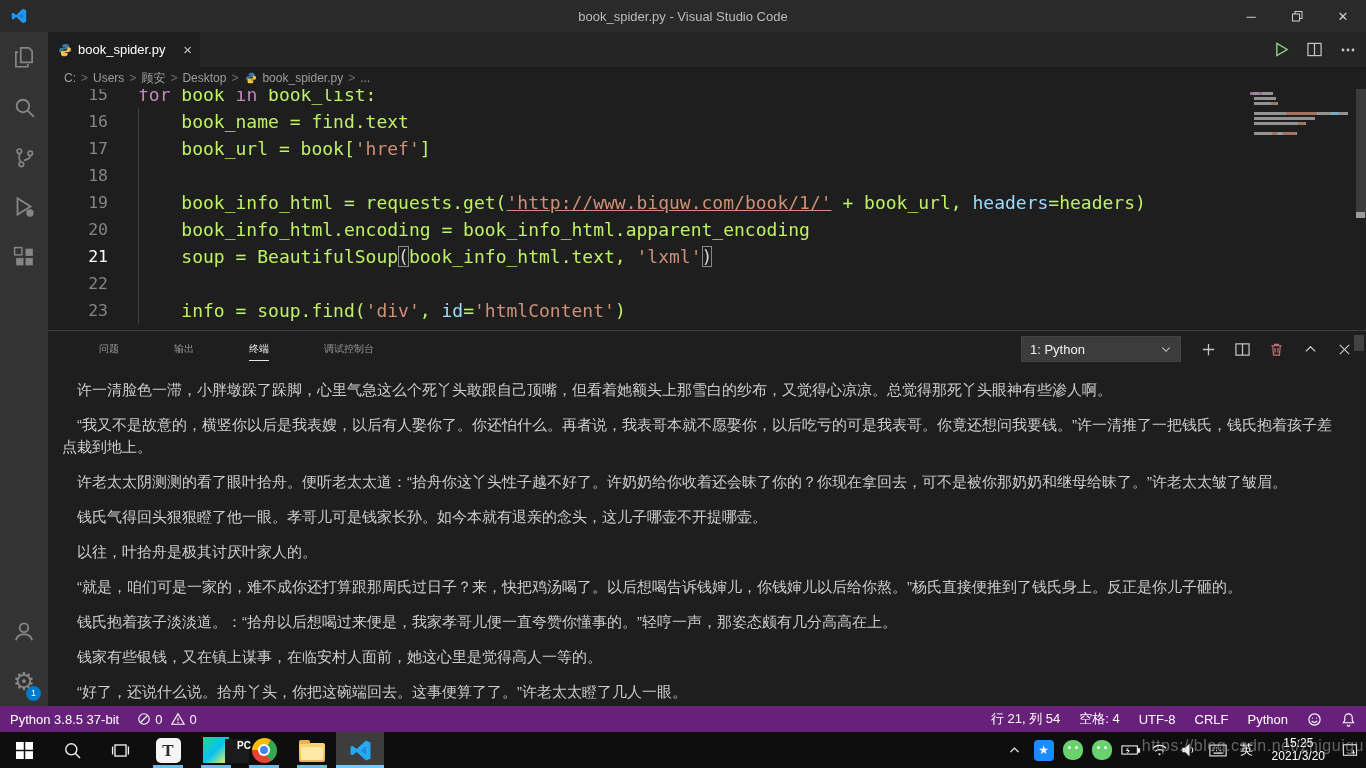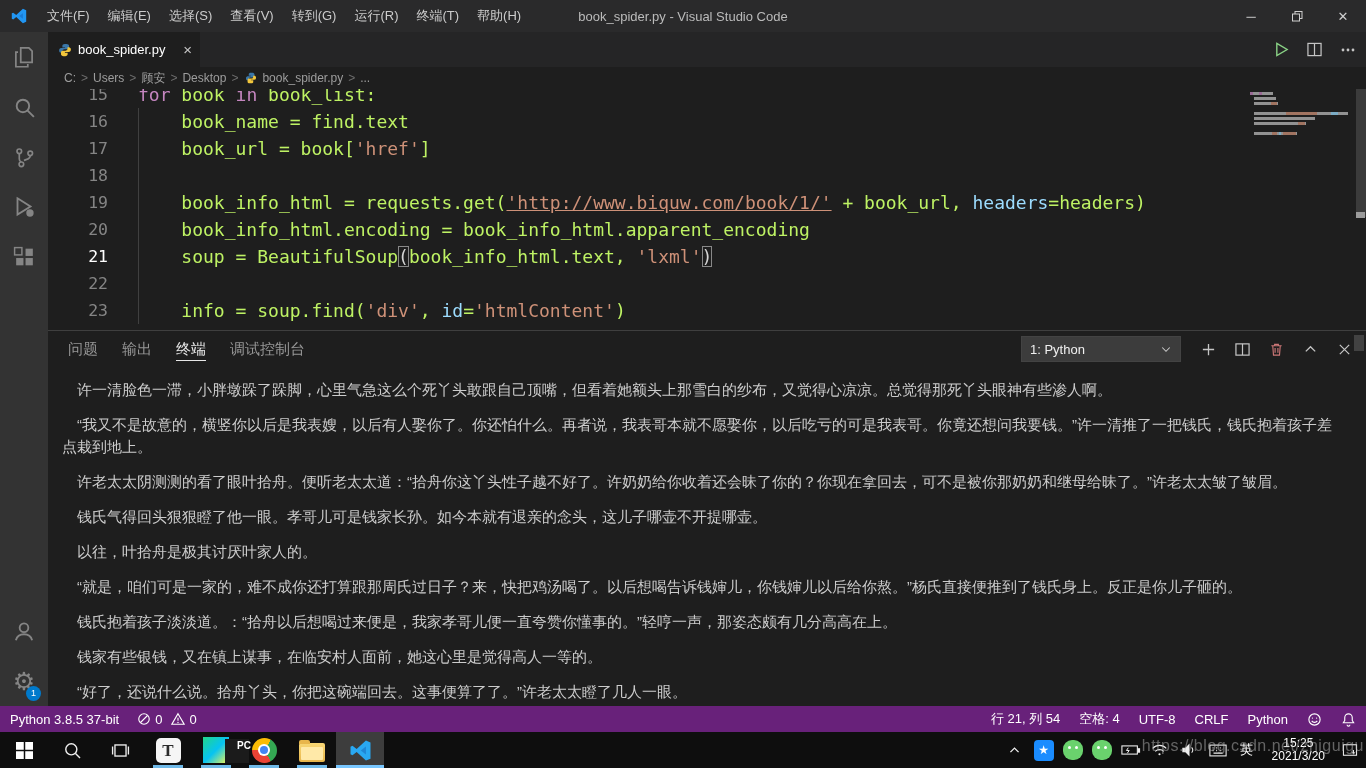--- a/index.html
+++ b/index.html
@@ -55,21 +55,21 @@
   .minimap { position:absolute; right:16px; top:3px; width:100px; }
   .mm-line { height:3px; margin-bottom:2px; display:flex; }
   .mm-seg { height:3px; }
   .editor-vscroll { position:absolute; right:0; top:0; width:10px; height:128px; background:rgba(121,121,121,0.32); }
   .overview-cursor { position:absolute; right:1px; top:123px; width:9px; height:6px; background:#9b9b9b; }
 
   
   .panel { position:absolute; left:48px; top:330px; right:0; height:376px; background:#1e1e1e;
            border-top:1px solid #3f3f3f; }
   .panel-header { height:36px; display:flex; align-items:center; padding:0 14px 0 20px; }
-  .panel-tab { margin-right:24px; font-size:15px; color:#969696; height:36px; line-height:36px; position:relative; }
+  .panel-tab { margin-right:24px; font-size:10px; color:#969696; height:36px; line-height:36px; position:relative;margin-left:31px; }
   .panel-tab.active { color:#e7e7e7; }
   .panel-tab.active::after { content:""; position:absolute; left:0; right:0; bottom:6px; height:1px; background:#e7e7e7; }
   .terminal-select { margin-left:auto; width:160px; height:26px; background:#3c3c3c; border:1px solid #434343;
                      color:#f0f0f0; font-size:13px; display:flex; align-items:center; padding:0 8px; }
   .terminal-select .chev { margin-left:auto; color:#cccccc; }
   .panel-actions { display:flex; align-items:center; gap:19px; margin-left:20px; color:#c5c5c5; }
   .terminal-body { position:absolute; top:36px; left:0; right:0; bottom:0; overflow:hidden;
                    padding:12px 28px 12px 14px; color:#cccccc; font-size:15px; }
   .term-para { line-height:22px; margin-bottom:13px; text-indent:15px; }
   .term-vscroll { position:absolute; right:2px; top:4px; width:10px; height:16px; background:rgba(121,121,121,0.4); }
@@ -119,30 +119,20 @@
   svg { display:block; }
 </style>
 </head>
 <body>
 
 <div class="titlebar">
   <svg class="vscode-logo" viewBox="0 0 24 24">
     <path fill="#2196f3" d="M17.2 2.4 8.3 10.6 4.3 7.5 2.4 8.4v7.2l1.9.9 4-3.1 8.9 8.2 4.4-1.8V4.2z"></path>
     <path fill="#0d47a1" d="M17.2 8.2v7.6L12.3 12z" opacity="0.35"></path>
   </svg>
-  <div class="menus" id="menus">
-      <div class="menu-item">文件(F)</div>
-      <div class="menu-item">编辑(E)</div>
-      <div class="menu-item">选择(S)</div>
-      <div class="menu-item">查看(V)</div>
-      <div class="menu-item">转到(G)</div>
-      <div class="menu-item">运行(R)</div>
-      <div class="menu-item">终端(T)</div>
-      <div class="menu-item">帮助(H)</div>
-    </div>
   <div class="tb-title">book_spider.py - Visual Studio Code</div>
   <div class="win-controls">
     <div class="win-btn">─</div>
     <div class="win-btn">
       <svg width="11" height="11" viewBox="0 0 11 11">
         <rect x="3" y="0.5" width="7" height="7" fill="none" stroke="#cfcfcf"></rect>
         <rect x="0.5" y="3" width="7" height="7" fill="#2a2a2b" stroke="#cfcfcf"></rect>
       </svg>
     </div>
     <div class="win-btn">✕</div>

